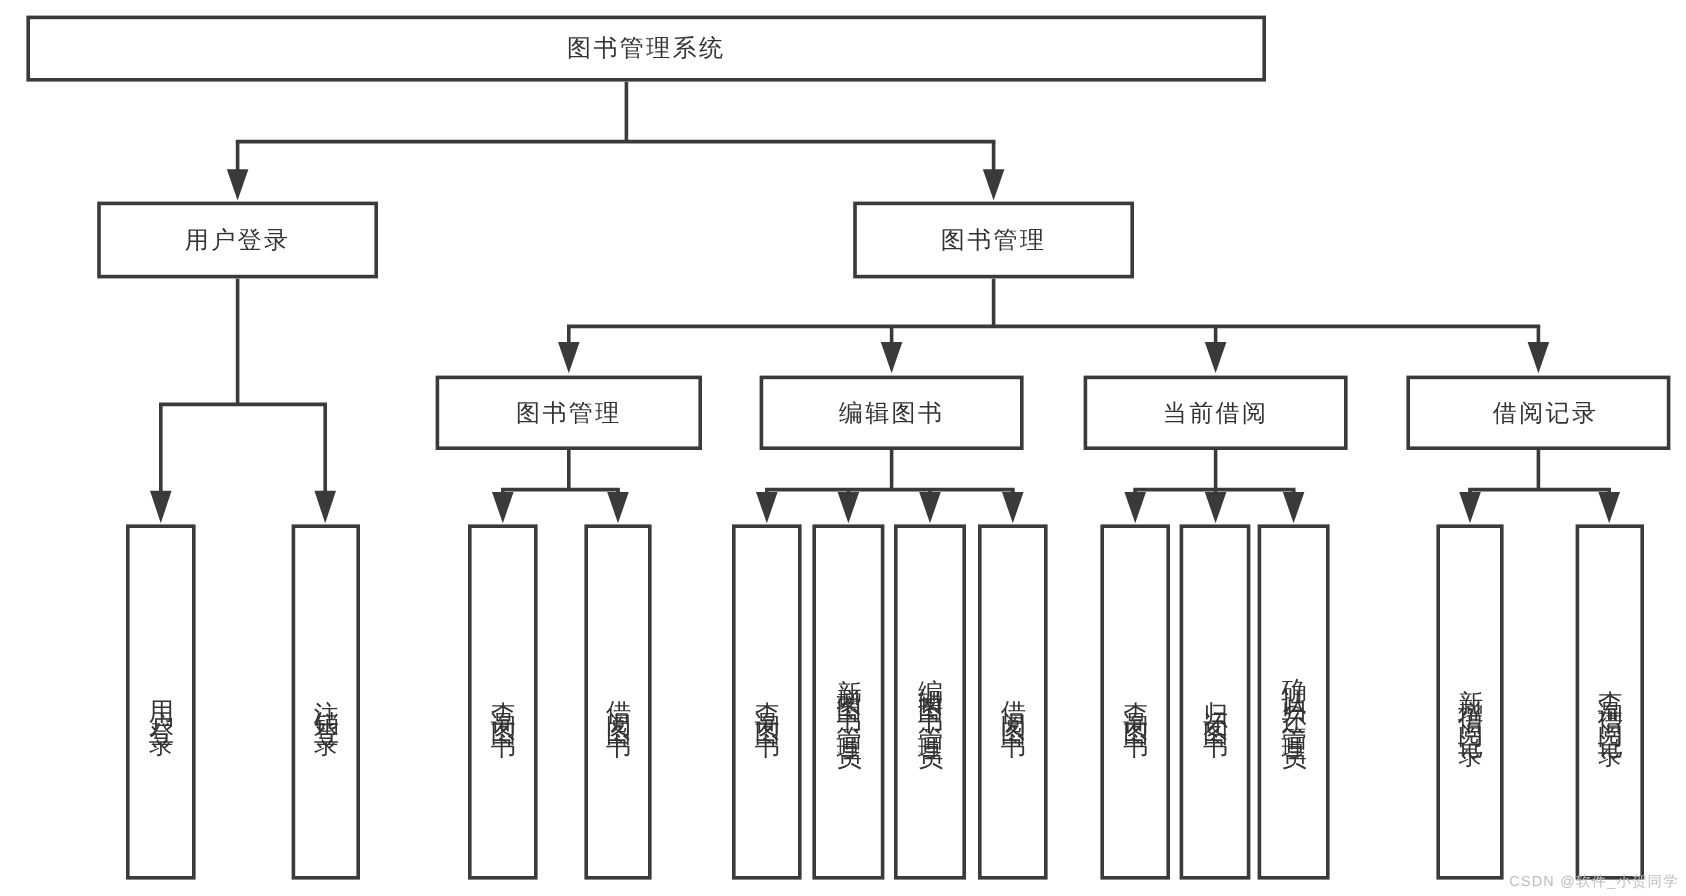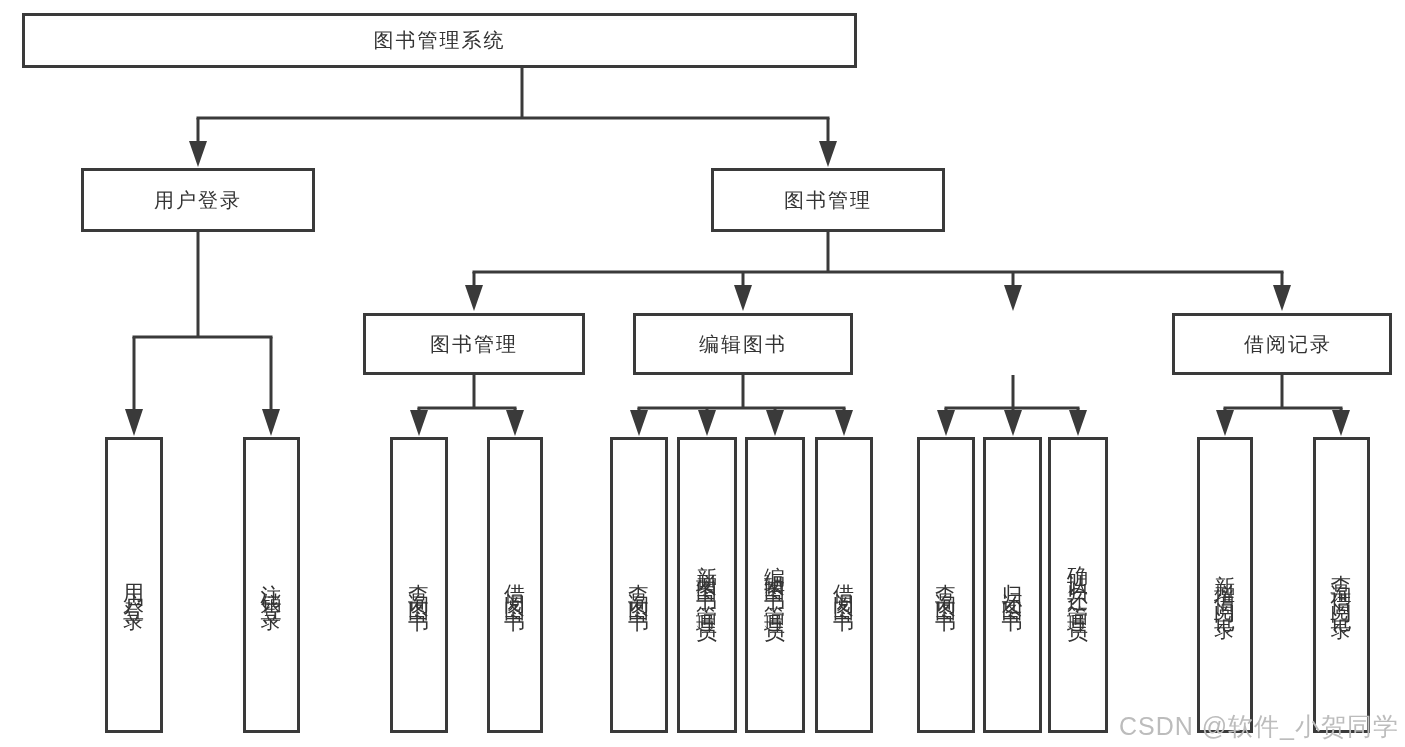--- a/index.html
+++ b/index.html
@@ -41,21 +41,21 @@
     writing-mode: vertical-rl;
     text-orientation: mixed;
     font-size: 21px;
     letter-spacing: 9px;
     line-height: 1;
     color: #333333;
     white-space: nowrap;
   }
   .vnode.long span { letter-spacing: 8px; }
   
-  #n-root  { left: 22px;  top: 13px;  width: 835px; height: 55px; }
+  #n-root  { left: 22px;  top: 13px;  width: 1033px; height: 55px; }
   #n-l2a   { left: 81px;  top: 168px; width: 234px; height: 64px; }
   #n-l2b   { left: 711px; top: 168px; width: 234px; height: 64px; }
   #n-l3a   { left: 363px; top: 313px; width: 222px; height: 62px; }
   #n-l3b   { left: 633px; top: 313px; width: 220px; height: 62px; }
   #n-l3c   { left: 903px; top: 313px; width: 220px; height: 62px; }
   #n-l3d   { left: 1172px;top: 313px; width: 220px; height: 62px; padding-left: 12px; }
   #n-v1  { left: 105px;  top: 437px; width: 58px; height: 296px; }
   #n-v2  { left: 243px;  top: 437px; width: 57px; height: 296px; }
   #n-v3  { left: 390px;  top: 437px; width: 58px; height: 296px; }
   #n-v4  { left: 487px;  top: 437px; width: 56px; height: 296px; }
@@ -64,21 +64,21 @@
   #n-v7  { left: 745px;  top: 437px; width: 60px; height: 296px; }
   #n-v8  { left: 815px;  top: 437px; width: 58px; height: 296px; }
   #n-v9  { left: 917px;  top: 437px; width: 58px; height: 296px; }
   #n-v10 { left: 983px;  top: 437px; width: 59px; height: 296px; }
   #n-v11 { left: 1048px; top: 437px; width: 60px; height: 296px; }
   #n-v12 { left: 1197px; top: 437px; width: 56px; height: 296px; }
   #n-v13 { left: 1313px; top: 437px; width: 57px; height: 296px; }
   .watermark {
     position: absolute;
     right: 6px; bottom: 4px;
-    font-size: 25px;
+    font-size: 12px;
     letter-spacing: 1px;
     color: #bcbcbc;
     z-index: 5;
     white-space: nowrap;
   }
 </style>
 </head>
 <body>
 
 <div class="stage">
@@ -169,20 +169,23 @@
   <div class="node hnode" id="n-l2b">
     <span>图书管理</span>
   </div>
 
   <div class="node hnode" id="n-l3a">
     <span>图书管理</span>
   </div>
   <div class="node hnode" id="n-l3b">
     <span>编辑图书</span>
   </div>
+  <div class="node hnode" id="n-l3c">
+    <span>当前借阅</span>
+  </div>
   <div class="node hnode" id="n-l3d">
     <span>借阅记录</span>
   </div>
 
   <div class="node vnode" id="n-v1">
     <span>用户登录</span>
   </div>
   <div class="node vnode" id="n-v2">
     <span>注销登录</span>
   </div>

